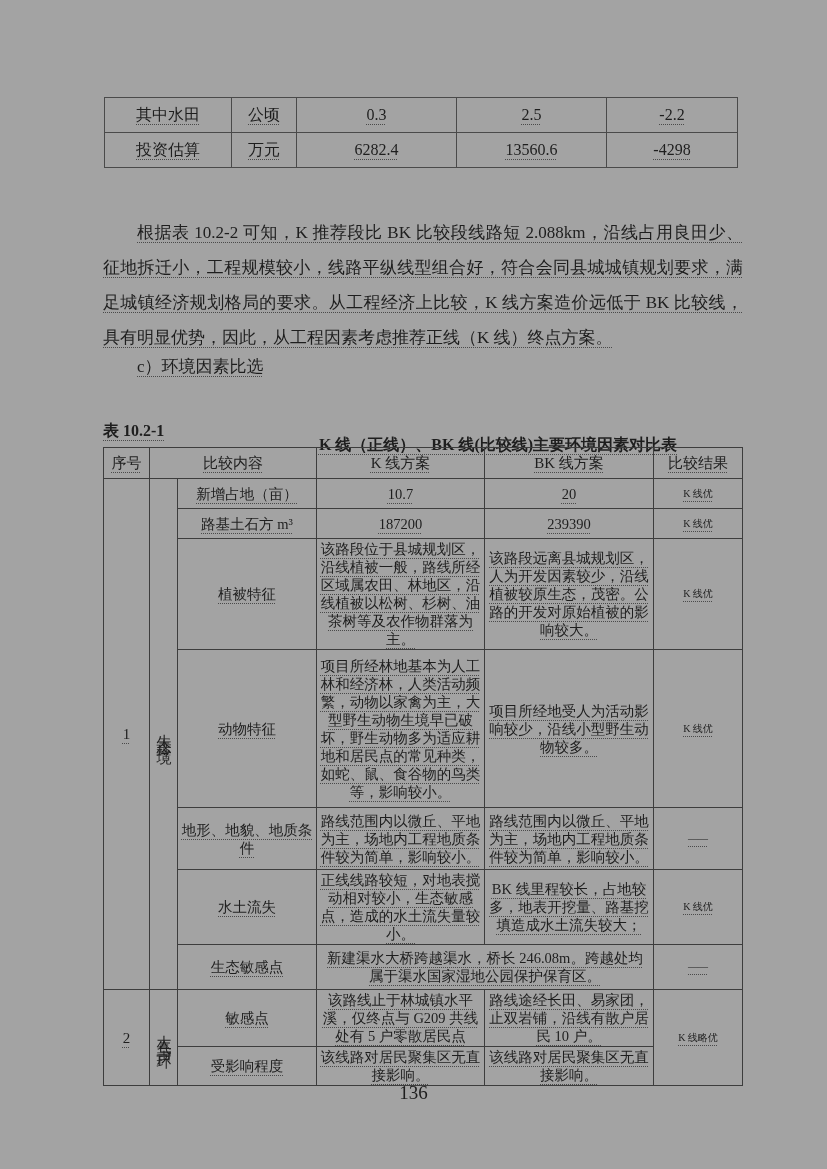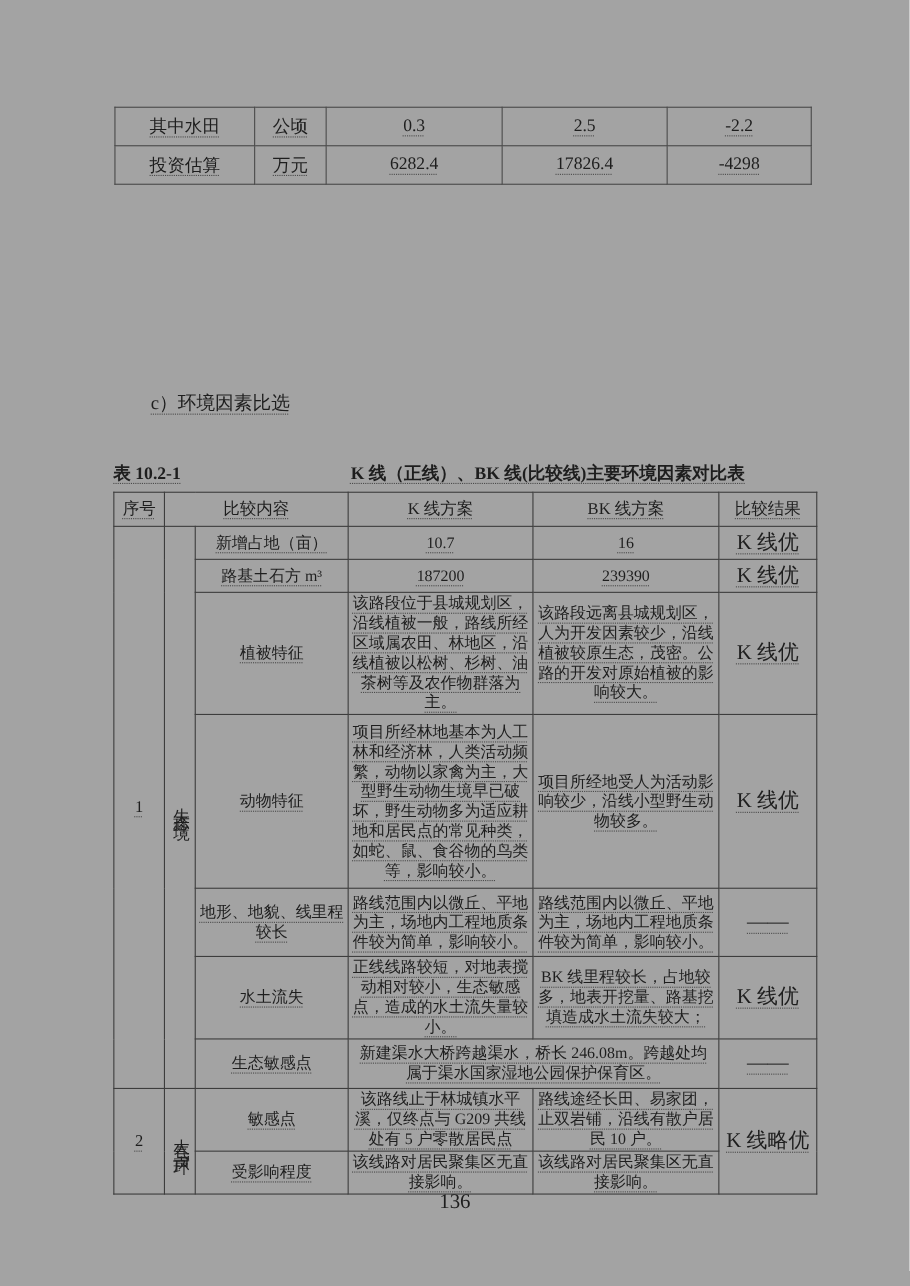--- a/index.html
+++ b/index.html
@@ -21,40 +21,40 @@
   #top-table{position:absolute;top:97px;left:104px;width:633px;font-size:16px;border:1.5px solid #3a3a3a;}
   #top-table tr{height:35px;}
 
   
   .bodytext{position:absolute;left:103px;width:640px;font-size:17px;line-height:35px;}
   #para{top:215px;text-align:justify;text-indent:2em;}
   #head-c{top:349px;text-indent:2em;}
   #intro{top:384px;text-indent:2em;}
   #tbl-title{top:419px;font-weight:bold;font-size:16px;display:flex;line-height:24px;}
   #tbl-title .lbl{flex:0 0 150px;}
-  #tbl-title .ttl{flex:1;text-align:center;}
+  #tbl-title .ttl{flex:1;text-align:center;margin-top:14px;}
 
   
   #main-table{position:absolute;top:447px;left:103px;width:639px;font-size:14.5px;border:1.5px solid #333;}
   #main-table td,#main-table th{line-height:18px;border:1px solid #3d3d3d;}
   #main-table th{font-size:15px;}
   #main-table .vert{
     writing-mode:vertical-lr;text-orientation:upright;display:inline-block;
     line-height:1;letter-spacing:5px;font-size:15px;
   }
   #main-table tr.hdr{height:31px;}
   #main-table tr.h30{height:30px;}
   #main-table tr.h103{height:103px;}
   #main-table tr.h158{height:158px;}
   #main-table tr.h62{height:62px;}
   #main-table tr.h68{height:68px;}
   #main-table tr.h45{height:45px;}
   #main-table tr.h55{height:55px;}
   #main-table tr.h35{height:35px;}
-  #main-table td.res{font-size:19px;text-align:center;}
+  #main-table td.res{font-size:10px;text-align:center;}
   #main-table td.no{font-size:15px;}
 
   
   #page-num{position:absolute;top:1082px;left:0;width:100%;text-align:center;font-size:19px;}
 </style>
 </head>
 <body>
 
 <div class="page">
 
@@ -71,26 +71,27 @@
       <td>其中水田</td>
       <td>公顷</td>
       <td>0.3</td>
       <td>2.5</td>
       <td>-2.2</td>
     </tr>
     <tr>
       <td>投资估算</td>
       <td>万元</td>
       <td>6282.4</td>
-      <td>17826.4</td>
+      <td>13560.6</td>
       <td>-4298</td>
     </tr>
   </tbody>
     </table>
 
+  <div class="bodytext u" id="para">根据表 10.2-2 可知，K 推荐段比 BK 比较段线路短 2.088km，沿线占用良田少、征地拆迁小，工程规模较小，线路平纵线型组合好，符合会同县城城镇规划要求，满足城镇经济规划格局的要求。从工程经济上比较，K 线方案造价远低于 BK 比较线，具有明显优势，因此，从工程因素考虑推荐正线（K 线）终点方案。</div>
 
   <div class="bodytext u" id="head-c">c）环境因素比选</div>
 
   <div class="bodytext" id="tbl-title">
     <span class="lbl u">表 10.2-1</span>
     <span class="ttl u">K 线（正线）、BK 线(比较线)主要环境因素对比表</span>
   </div>
 
   <table class="doc" id="main-table">
     <colgroup>
@@ -110,21 +111,21 @@
       <th>比较结果</th>
     </tr>
 
     <tr class="h30">
       <td class="no" rowspan="7">1</td>
       <td rowspan="7">
         <span class="vert">生态环境</span>
       </td>
       <td>新增占地（亩）</td>
       <td>10.7</td>
-      <td>16</td>
+      <td>20</td>
       <td class="res">K 线优</td>
     </tr>
 
     <tr class="h30">
       <td>路基土石方 m³</td>
       <td>187200</td>
       <td>239390</td>
       <td class="res">K 线优</td>
     </tr>
 
@@ -136,21 +137,21 @@
     </tr>
 
     <tr class="h158">
       <td>动物特征</td>
       <td>项目所经林地基本为人工林和经济林，人类活动频繁，动物以家禽为主，大型野生动物生境早已破坏，野生动物多为适应耕地和居民点的常见种类，如蛇、鼠、食谷物的鸟类等，影响较小。</td>
       <td>项目所经地受人为活动影响较少，沿线小型野生动物较多。</td>
       <td class="res">K 线优</td>
     </tr>
 
     <tr class="h62">
-      <td>地形、地貌、线里程较长</td>
+      <td>地形、地貌、地质条件</td>
       <td>路线范围内以微丘、平地为主，场地内工程地质条件较为简单，影响较小。</td>
       <td>路线范围内以微丘、平地为主，场地内工程地质条件较为简单，影响较小。</td>
       <td class="res">——</td>
     </tr>
 
     <tr class="h68">
       <td>水土流失</td>
       <td>正线线路较短，对地表搅动相对较小，生态敏感点，造成的水土流失量较小。</td>
       <td>BK 线里程较长，占地较多，地表开挖量、路基挖填造成水土流失较大；</td>
       <td class="res">K 线优</td>

